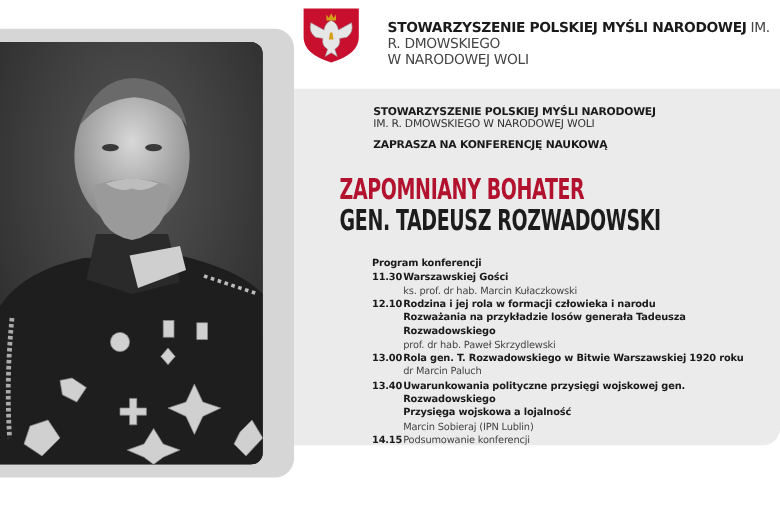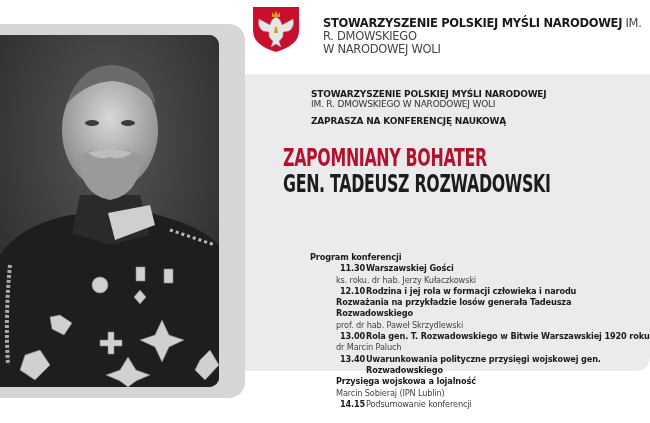--- a/index.html
+++ b/index.html
@@ -18,22 +18,22 @@
            overflow:hidden; background:#2e2e2e; }
   .content { position:absolute; left:311px; top:89px; }
   .org1 { font-size:9px; font-weight:bold; line-height:10px; letter-spacing:-0.2px; }
   .org2 { font-size:9px; line-height:10px; color:#333; letter-spacing:-0.2px; }
   .invite { font-size:9px; font-weight:bold; line-height:10px; margin-top:7px; letter-spacing:-0.2px; }
   .title-red, .title-black { position:absolute; left:283px; font-family:"DejaVu Sans", sans-serif; font-weight:bold;
            transform-origin:left top; transform:scaleX(0.66); white-space:nowrap; letter-spacing:-0.5px; }
   .title-red { top:144px; font-size:24px; color:#b3122e; }
   .title-black { top:170px; font-size:24px; color:#1c1c1c; }
   .program { position:absolute; left:310px; top:214px; font-size:8.2px; line-height:11.3px; letter-spacing:-0.15px; }
-  .program .heading { font-weight:bold;margin-top:38px; }
-  .row { display:flex;margin-left:30px; }
+  .program .heading { font-weight:bold; }
+  .row { display:flex; }
   .time { width:26px; font-weight:bold; flex:none; }
   .t-bold { font-weight:bold; }
   .t-light { color:#444; }
   .indent { padding-left:26px; }
 </style>
 </head>
 <body>
 
 <div class="panel"></div>
 
@@ -113,21 +113,21 @@
 <div class="title-black">GEN. TADEUSZ ROZWADOWSKI</div>
 
 <div class="program">
   <div class="heading">Program konferencji</div>
 
   <div class="row">
     <span class="time">11.30</span>
     <span class="t-bold">Warszawskiej Gości</span>
   </div>
 
-  <div class="indent t-light">ks. roku. dr hab. Jerzy Kułaczkowski</div>
+  <div class="indent t-light">ks. prof. dr hab. Marcin Kułaczkowski</div>
 
   <div class="row">
     <span class="time">12.10</span>
     <span class="t-bold">Rodzina i jej rola w formacji człowieka i narodu</span>
   </div>
   <div class="indent t-bold">Rozważania na przykładzie losów generała Tadeusza Rozwadowskiego</div>
   <div class="indent t-light">prof. dr hab. Paweł Skrzydlewski</div>
 
   <div class="row">
     <span class="time">13.00</span>

